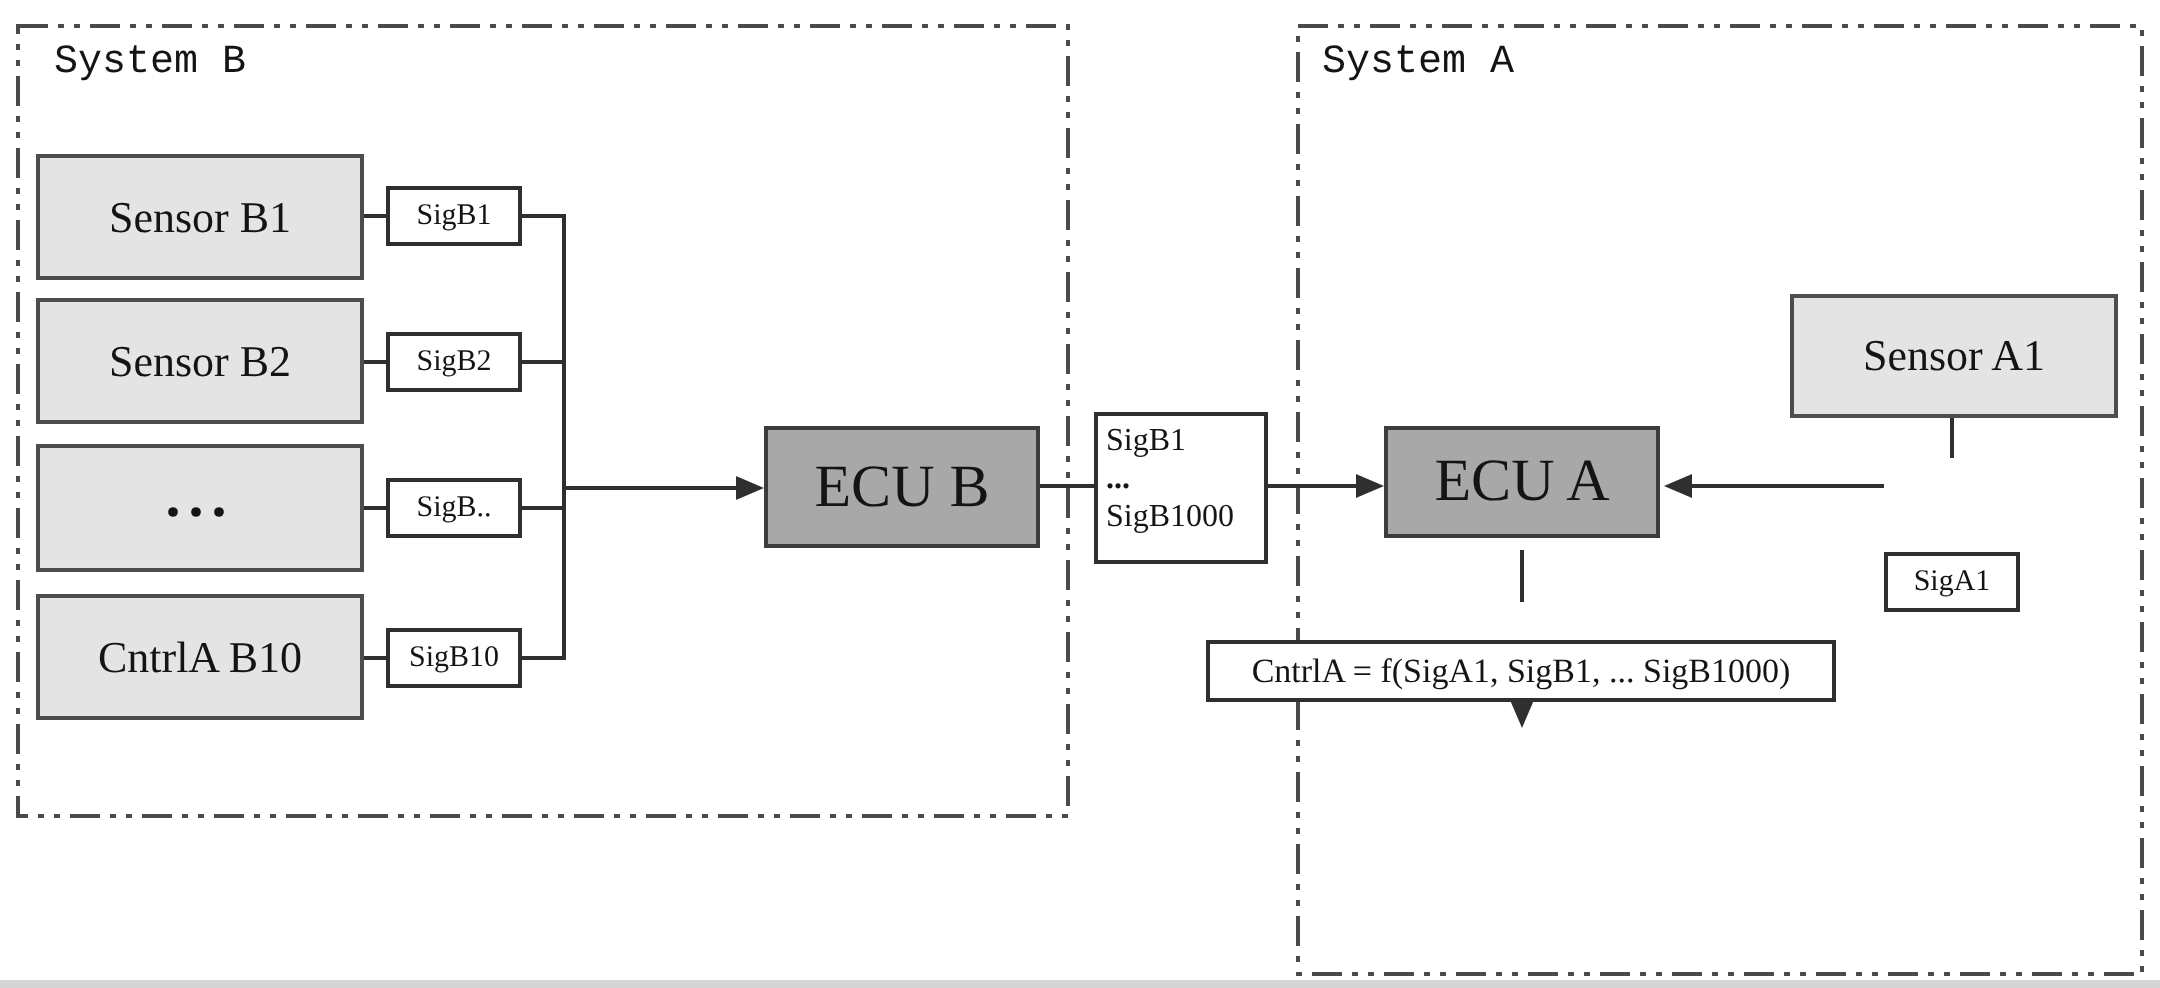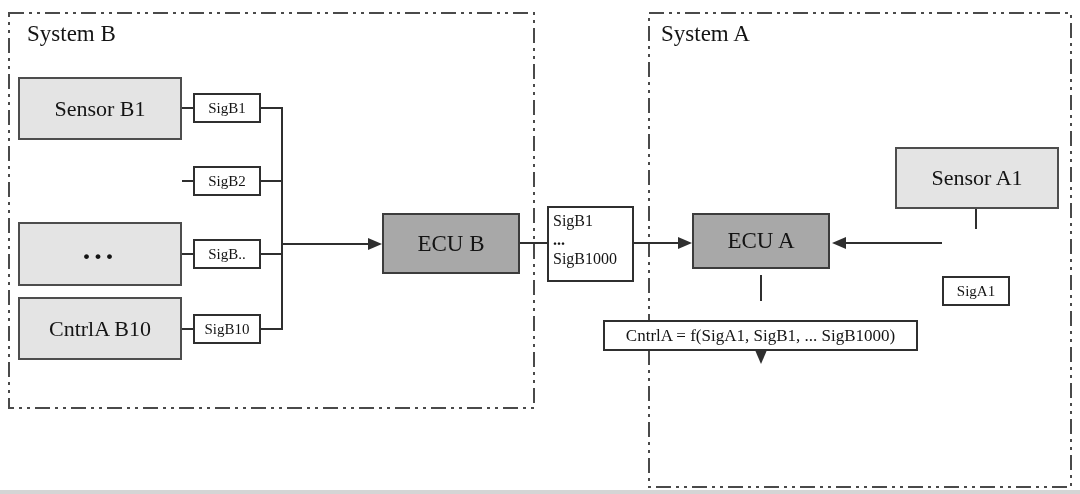--- a/index.html
+++ b/index.html
@@ -10,29 +10,29 @@
     --actuator-fill:#bdbdbd; --bottom-strip:#d5d5d5;
   }
   html,body{margin:0;padding:0;background:#ffffff;}
   #stage{
     position:relative; width:1080px; height:494px; overflow:hidden;
     background:#ffffff; font-family:"Liberation Serif","DejaVu Serif",serif;
     color:var(--text);
   }
   #wires{position:absolute; left:0; top:0; z-index:0;}
   .abs{position:absolute; box-sizing:border-box; z-index:2;}
-  .sys-title{font-size:23px; line-height:1; z-index:3;}
+  .sys-title{font-size:20px; line-height:1; z-index:3;font-family:Liberation Mono, monospace;}
   .sensor-box{
     background:var(--box-light-fill); border:2px solid var(--box-light-border);
     display:flex; align-items:center; justify-content:center; font-size:22px;
   }
   .sensor-box.dots{font-size:30px; font-weight:bold; letter-spacing:4px; padding-bottom:10px;}
   .ecu-box{
     background:var(--ecu-fill); border:2px solid var(--ecu-border);
-    display:flex; align-items:center; justify-content:center; font-size:23px;
+    display:flex; align-items:center; justify-content:center; font-size:30px;
   }
   .sig-box{
     background:var(--signal-fill); border:2px solid var(--signal-border);
     display:flex; align-items:center; justify-content:center; font-size:15px;
   }
   .bus-box{
     background:var(--signal-fill); border:2px solid var(--signal-border);
     font-size:16px; line-height:1.5; padding:1px 0 0 4px;
   }
   .cntrl-box{
@@ -85,20 +85,21 @@
 
     <line x1="761" y1="275" x2="761" y2="301" stroke="#2f2f2f" stroke-width="2"></line>
     <line x1="761" y1="331" x2="761" y2="352" stroke="#2f2f2f" stroke-width="2"></line>
     <polygon points="761,364 755,350 767,350" fill="#2f2f2f"></polygon>
   </svg>
 
   <div class="abs sys-title" style="left:27px; top:22px;">System B</div>
   <div class="abs sys-title" style="left:661px; top:22px;">System A</div>
 
   <div class="abs sensor-box" style="left:18px; top:77px; width:164px; height:63px;">Sensor B1</div>
+  <div class="abs sensor-box" style="left:18px; top:149px; width:164px; height:63px;">Sensor B2</div>
   <div class="abs sensor-box dots" style="left:18px; top:222px; width:164px; height:64px;">...</div>
   <div class="abs sensor-box" style="left:18px; top:297px; width:164px; height:63px;">CntrlA B10</div>
 
   <div class="abs sig-box" style="left:193px; top:93px; width:68px; height:30px;">SigB1</div>
   <div class="abs sig-box" style="left:193px; top:166px; width:68px; height:30px;">SigB2</div>
   <div class="abs sig-box" style="left:193px; top:239px; width:68px; height:30px;">SigB..</div>
   <div class="abs sig-box" style="left:193px; top:314px; width:68px; height:30px;text-align:center;">SigB10</div>
 
   <div class="abs ecu-box" style="left:382px; top:213px; width:138px; height:61px;">ECU B</div>
   <div class="abs ecu-box" style="left:692px; top:213px; width:138px; height:56px;">ECU A</div>

